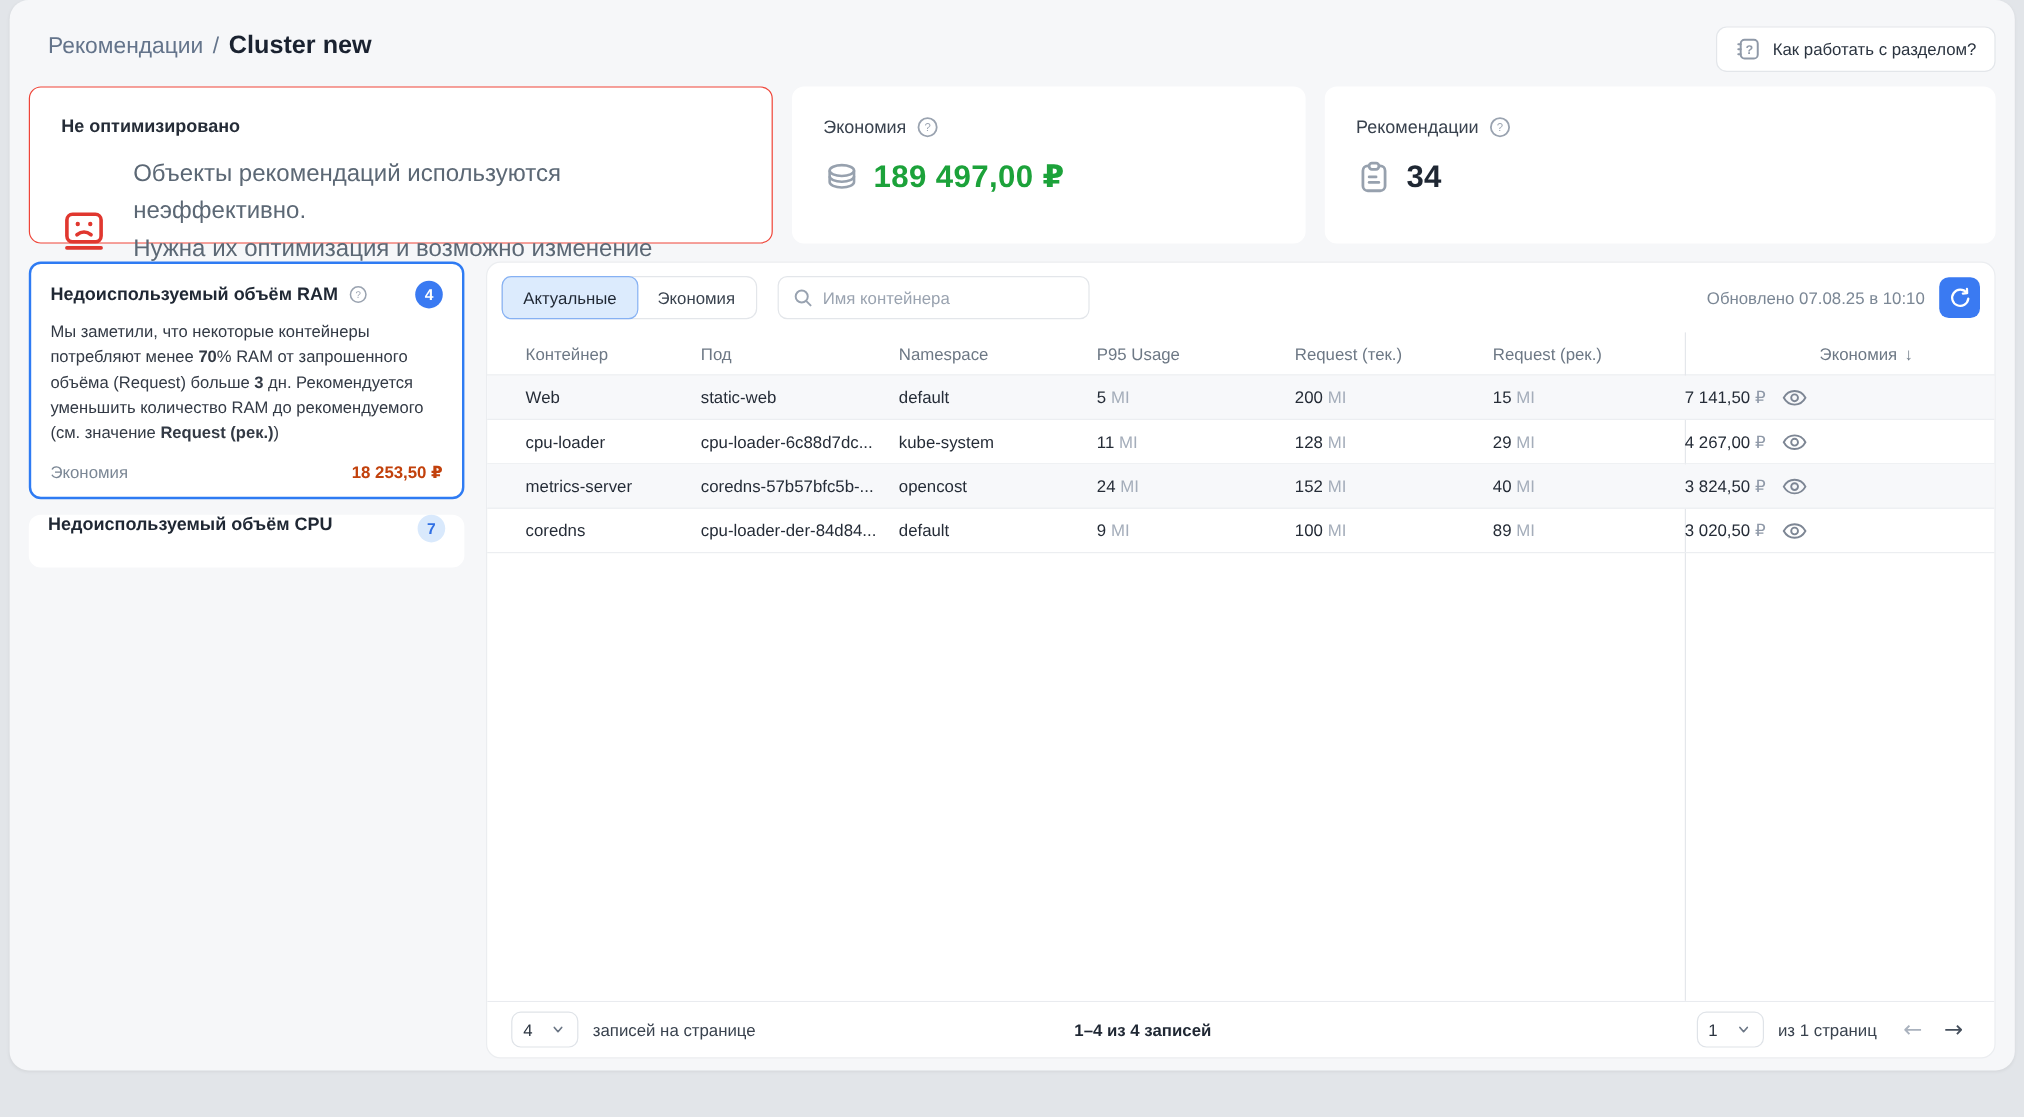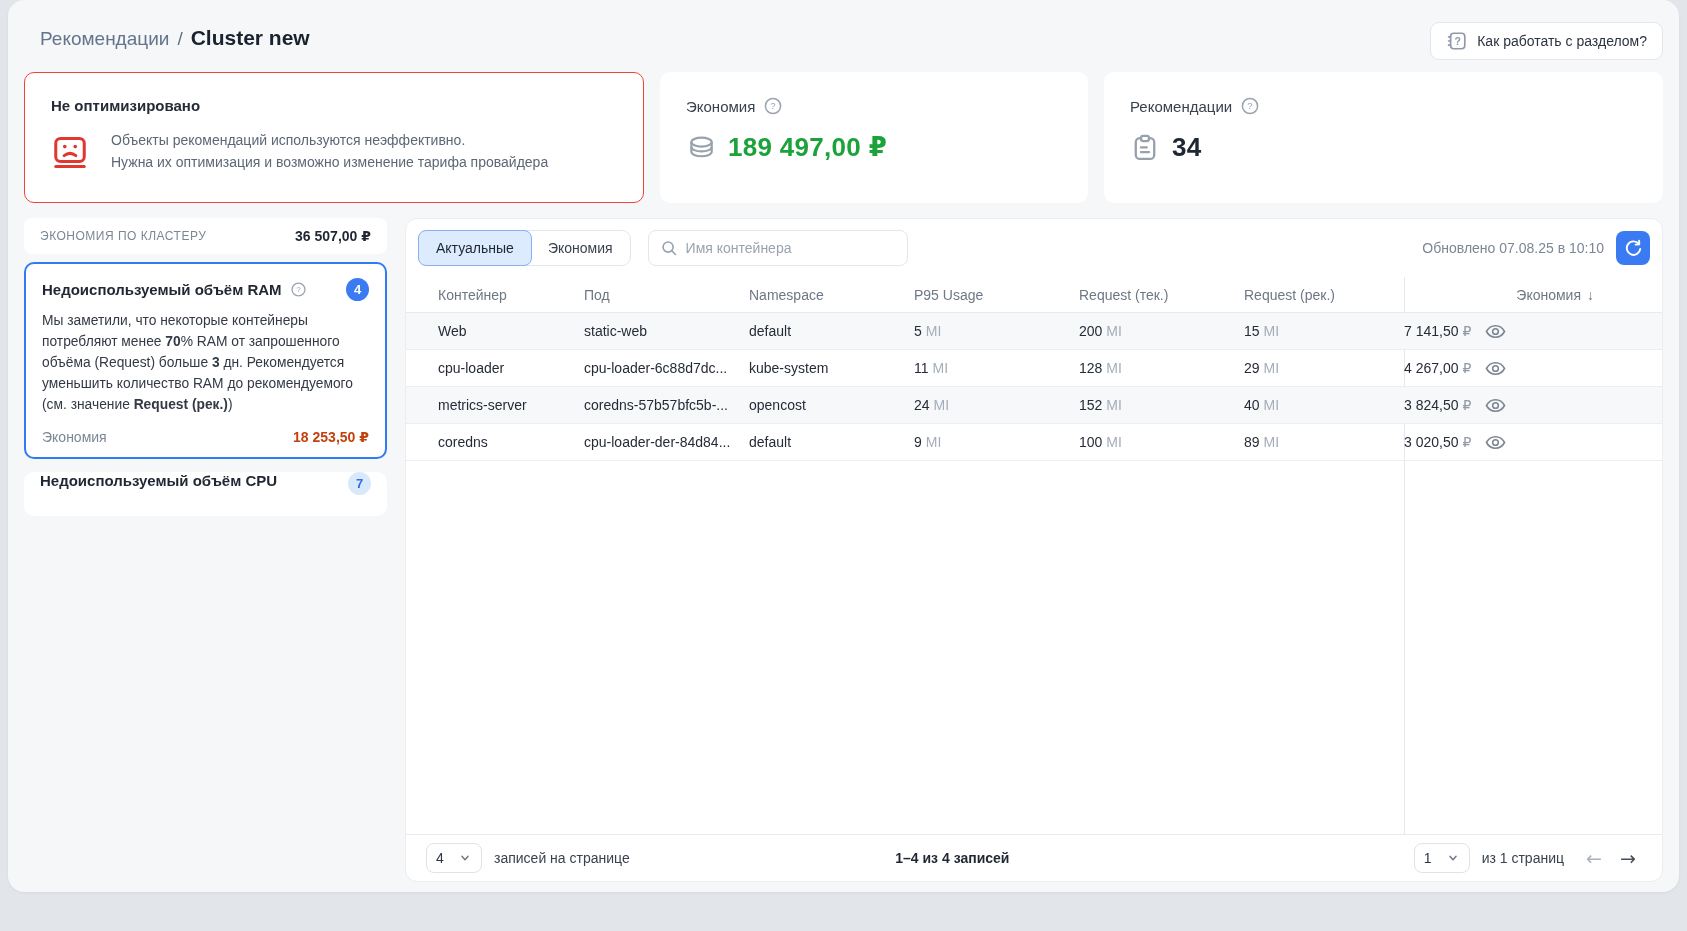--- a/index.html
+++ b/index.html
@@ -12,21 +12,21 @@
   .crumb-sep { color:#64748b; font-size:19px; }
   .crumb-current { color:#1a2230; font-weight:700; font-size:21px; }
   .help-btn { position:absolute; right:16px; top:22px; height:38px; display:flex; align-items:center; gap:9px; padding:0 15px; background:#fff; border:1px solid #e3e6ea; border-radius:9px; font-size:14px; color:#2b3440; font-weight:500; cursor:pointer; }
 
   
   .cards-row { position:absolute; left:16px; right:16px; top:72px; height:131px; display:flex; gap:16px; }
   .card { background:#fff; border-radius:10px; }
   .card-status { width:620px; border:1.5px solid #ef4438; padding:24px 26px 0; }
   .card-status h3 { font-size:15px; font-weight:700; color:#252c37; }
   .status-body { display:flex; align-items:center; gap:22px; margin-top:16px; }
-  .status-text { font-size:14px; color:#5c6875; font-weight:500; line-height:1.55; }
+  .status-text { font-size:20px; color:#5c6875; font-weight:500; line-height:1.55; }
   .card-metric { padding:24px 26px 0; }
   .card-saving { width:428px; }
   .card-reco { flex:1; }
   .metric-label { display:flex; align-items:center; gap:8px; font-size:15px; color:#39424e; }
   .metric-value-row { display:flex; align-items:center; gap:12px; margin-top:16px; }
   .metric-value { font-size:26px; font-weight:700; letter-spacing:.3px; }
   .green { color:#1ca23a; }
   .dark { color:#1f2733; }
 
   
@@ -166,24 +166,20 @@
               <line x1="9.5" y1="12.5" x2="14.5" y2="12.5" stroke="#97a1ae" stroke-width="2" stroke-linecap="round"></line>
               <line x1="9.5" y1="16.5" x2="16.5" y2="16.5" stroke="#97a1ae" stroke-width="2" stroke-linecap="round"></line>
             </svg>
         </span>
         <span class="metric-value dark">34</span>
       </div>
     </div>
   </div>
 
   <div class="sidebar">
-    <div class="cluster-savings">
-      <span class="lbl">ЭКОНОМИЯ ПО КЛАСТЕРУ</span>
-      <span class="val">36 507,00 ₽</span>
-    </div>
 
     <div class="ram-card">
       <div class="reco-title-row">
         <span class="reco-title">Недоиспользуемый объём RAM</span>
         <span style="display:flex;cursor:pointer">
           <svg width="17" height="17" viewBox="0 0 20 20">
               <circle cx="10" cy="10" r="7.6" fill="none" stroke="#9aa3b0" stroke-width="1.5"></circle>
               <text x="10" y="13.4" text-anchor="middle" font-size="9.5" fill="#9aa3b0" font-family="Liberation Sans,sans-serif">?</text>
             </svg>
         </span>

